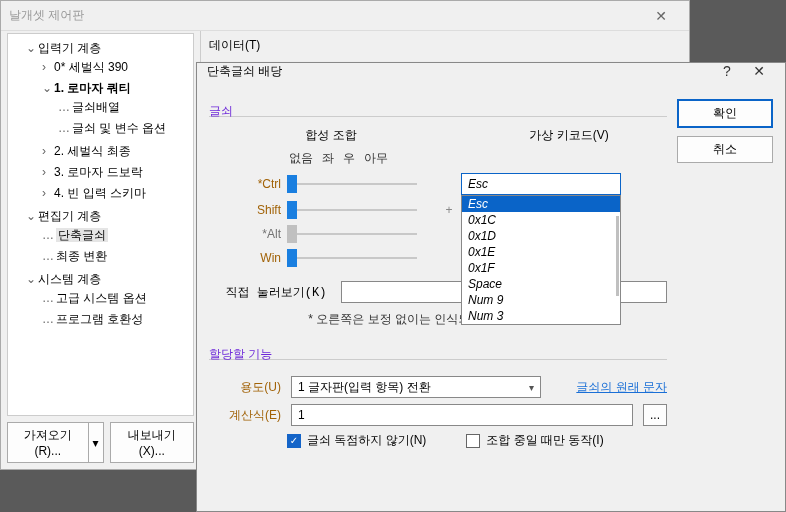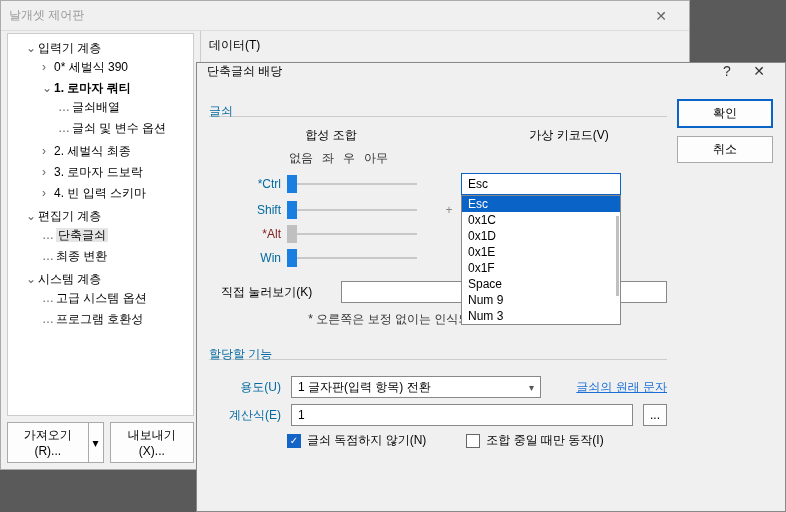--- a/index.html
+++ b/index.html
@@ -31,34 +31,34 @@
 .dialog { position: absolute; left: 196px; top: 62px; width: 590px; height: 450px; background: #f0f0f0; border: 1px solid #888; box-shadow: 1px 1px 2px rgba(0,0,0,0.2); }
 .dlg-titlebar { height: 32px; display: flex; padding: 0 10px; }
 .dlg-titlebar .spacer { flex: 1; }
 .dlg-titlebar .help, .dlg-titlebar .dclose { width: 32px; text-align: center; font-size: 14px; color: #333; cursor: pointer; }
 .dlg-body { display: flex; padding: 4px 12px 12px 12px; gap: 10px; }
 .dlg-main { flex: 1; }
 .dlg-side { width: 96px; display: flex; flex-direction: column; gap: 8px; }
 .dlg-side .btn-std { text-align: center; }
 .btn-primary { border: 2px solid #0a64c8; }
 
-.group-label { color: #0369a1; padding: 4px 0; }
+.group-label { color: #6d28d9; padding: 4px 0; }
 .fieldset { border-top: 1px solid #ccc; margin-top: -8px; padding-top: 10px; margin-bottom: 10px; }
 .fieldset-gap { padding-left: 12px; }
 
 .row { display: flex; align-items: center; gap: 10px; margin: 6px 0; }
-.col-label { width: 60px; text-align: right; color: #0369a1; }
-.col-label.disabled { color: #7f1d1d; }
+.col-label { width: 60px; text-align: right; color: #a16207; }
+.col-label.disabled { color: #737373; }
 .slider { display: flex; align-items: center; gap: 0; }
 .slider .thumb { width: 10px; height: 18px; background: #1a7fe0; }
 .slider .track { width: 120px; height: 2px; background: #c8c8c8; }
 .slider.disabled .thumb { background: #c0c0c0; }
 .headers-small { display: flex; gap: 9px; font-size: 11px; color: #333; padding-left: 68px; }
 
-.combo-wrap { position: relative; }
+.combo-wrap { position: relative; font-style: italic; }
 .combo { display: flex; align-items: center; border: 1px solid #0a64c8; background: #fff; width: 160px; height: 22px; padding: 0 6px; justify-content: space-between; }
 .listbox { position: absolute; top: 22px; left: 0; width: 160px; background: #fff; border: 1px solid #888; z-index: 10; }
 .listbox li { list-style: none; padding: 1px 6px; }
 .listbox li.hl { background: #0a64c8; color: #fff; }
 .listbox .scroll { position: absolute; right: 1px; top: 20px; width: 3px; height: 80px; background: #c0c0c0; }
 
 .k-row { display: grid; grid-template-columns: 60px 150px 12px 180px; align-items: center; gap: 6px; margin: 6px 0; }
 .plus { text-align: center; color: #888; }
 
 .input-text { background: #fff; border: 1px solid #888; height: 22px; padding: 0 6px; flex: 1; min-width: 0; }
@@ -210,21 +210,21 @@
           <div class="col-label">Win</div>
           <div class="slider">
               <div class="thumb"></div>
               <div class="track"></div>
             </div>
           <div></div>
             <div></div>
         </div>
 
         <div class="row" style="margin-top:14px;">
-          <div style="width:110px; text-align:left;">직접 눌러보기(K)</div>
+          <div style="width:110px; text-align:center;font-family:Liberation Mono, monospace;">직접 눌러보기(K)</div>
           <input class="input-text" style="width: 260px;">
         </div>
         <div class="note">* 오른쪽은 보정 없이는 인식되지 않을 수 있습니다.</div>
       </div>
 
       <div class="group-label">할당할 기능</div>
       <div class="fieldset fieldset-gap">
         <div class="row">
           <div class="col-label">용도(U)</div>
           <div class="select">

